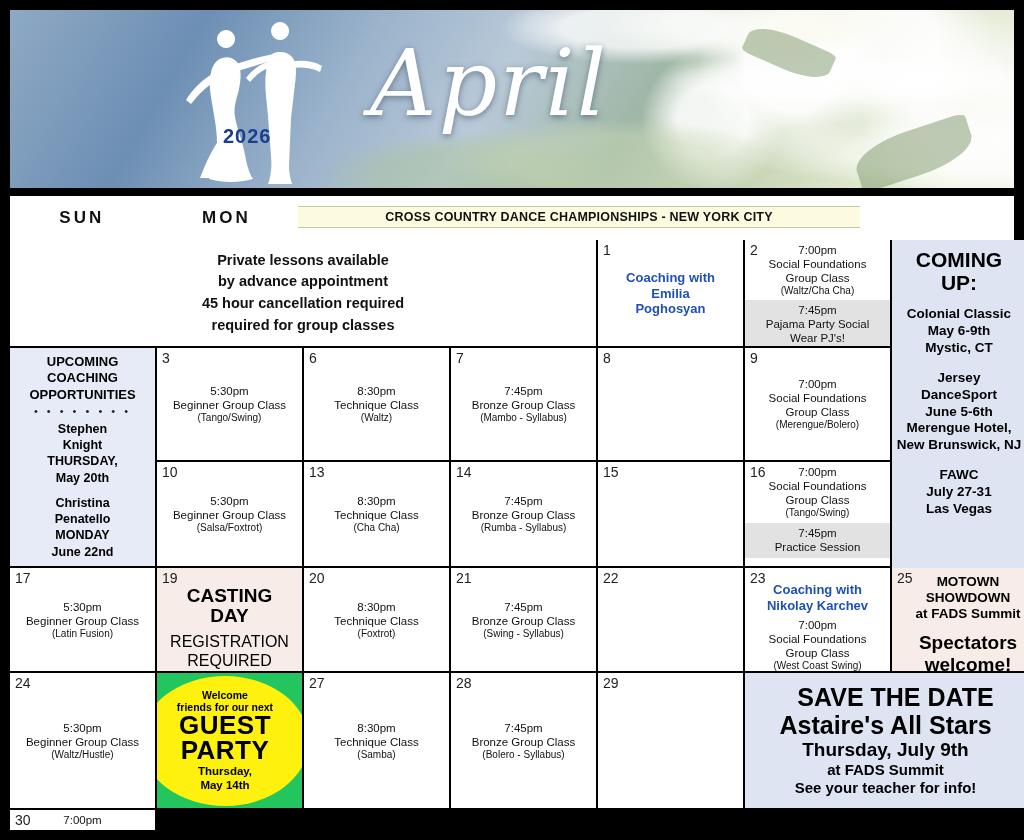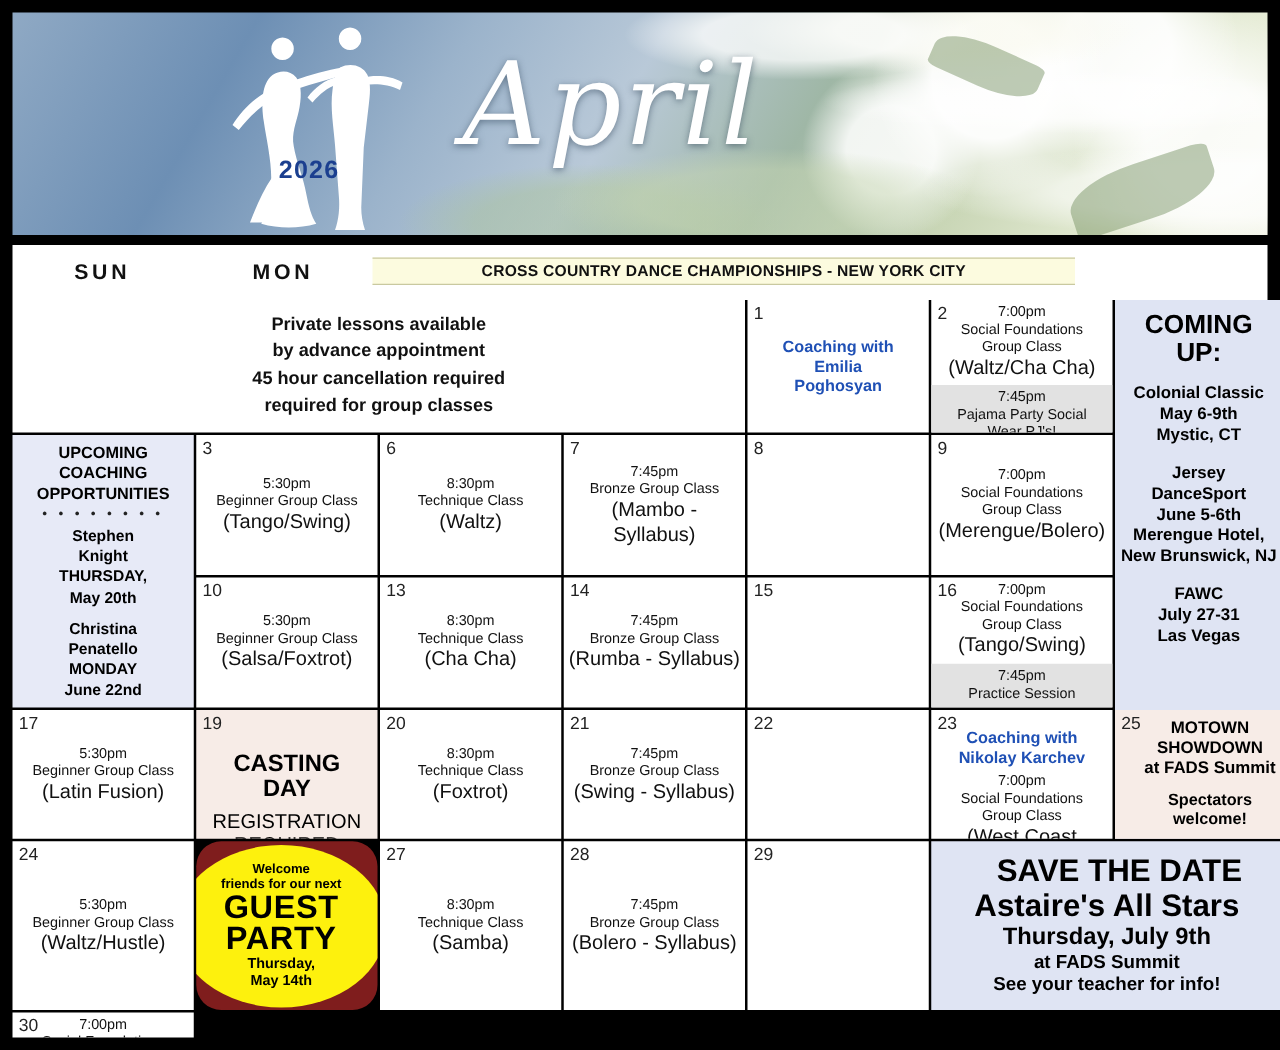--- a/index.html
+++ b/index.html
@@ -97,21 +97,21 @@
     position: absolute; top: 2px; left: 5px;
     font-size: 14px; color: #222;
   }
   .ev {
     text-align: center;
     font-size: 11.5px;
     color: #111;
     line-height: 1.22;
   }
   .ev .t { font-size: 11.5px; }
-  .ev .sub { font-size: 16px; }
+  .ev .sub { font-size: 10px; }
   .center-block {
     position: absolute; left: 0; right: 0; top: 50%;
     transform: translateY(-50%);
     text-align: center;
     padding: 0 4px;
   }
   .shaded {
     background: #e2e2e2;
     margin: 0 -3px;
     padding: 3px 2px 4px;
@@ -176,27 +176,26 @@
   .casting .big { font-size: 19px; font-weight: bold; line-height: 1.05; }
   .casting .small { font-size: 16px; font-weight: normal; margin-top: 6px; line-height: 1.2; }
 
   
   .motown {
     background: #f7ece7;
     text-align: center;
     padding-top: 4px;
   }
   .motown .hdr { font-size: 13.5px; font-weight: bold; line-height: 1.2; }
-  .motown .sub { font-size: 13px; font-weight: bold; margin-top: 9px; line-height: 1.2; }
+  .motown .sub { font-size: 19px; font-weight: bold; margin-top: 9px; line-height: 1.2; }
 
   
   .guest {
-    background: #7f1d1d;
+    background: #22c55e;
     position: relative;
-    border-radius: 20px;
   }
   .guest .circle {
     position: absolute;
     left: -16px; top: 3px;
     width: 168px; height: 130px;
     border-radius: 50%;
     background: #fdf10d;
     display: flex; flex-direction: column; align-items: center; justify-content: center;
     text-align: center;
     z-index: 6;
@@ -428,21 +427,21 @@
       <span class="daynum">17</span>
       <div class="center-block ev">
         <div class="t">5:30pm</div>
         <div class="t">Beginner Group Class</div>
         <div class="sub">(Latin Fusion)</div>
       </div>
     </div>
 
     <div class="cell casting">
       <span class="daynum">19</span>
-      <div style="margin-top:32px">
+      <div style="margin-top:16px">
         <div class="big">CASTING</div>
         <div class="big">DAY</div>
         <div class="small">REGISTRATION</div>
         <div class="small" style="margin-top:0">REQUIRED</div>
       </div>
     </div>
 
     <div class="cell">
       <span class="daynum">20</span>
       <div class="center-block ev">

